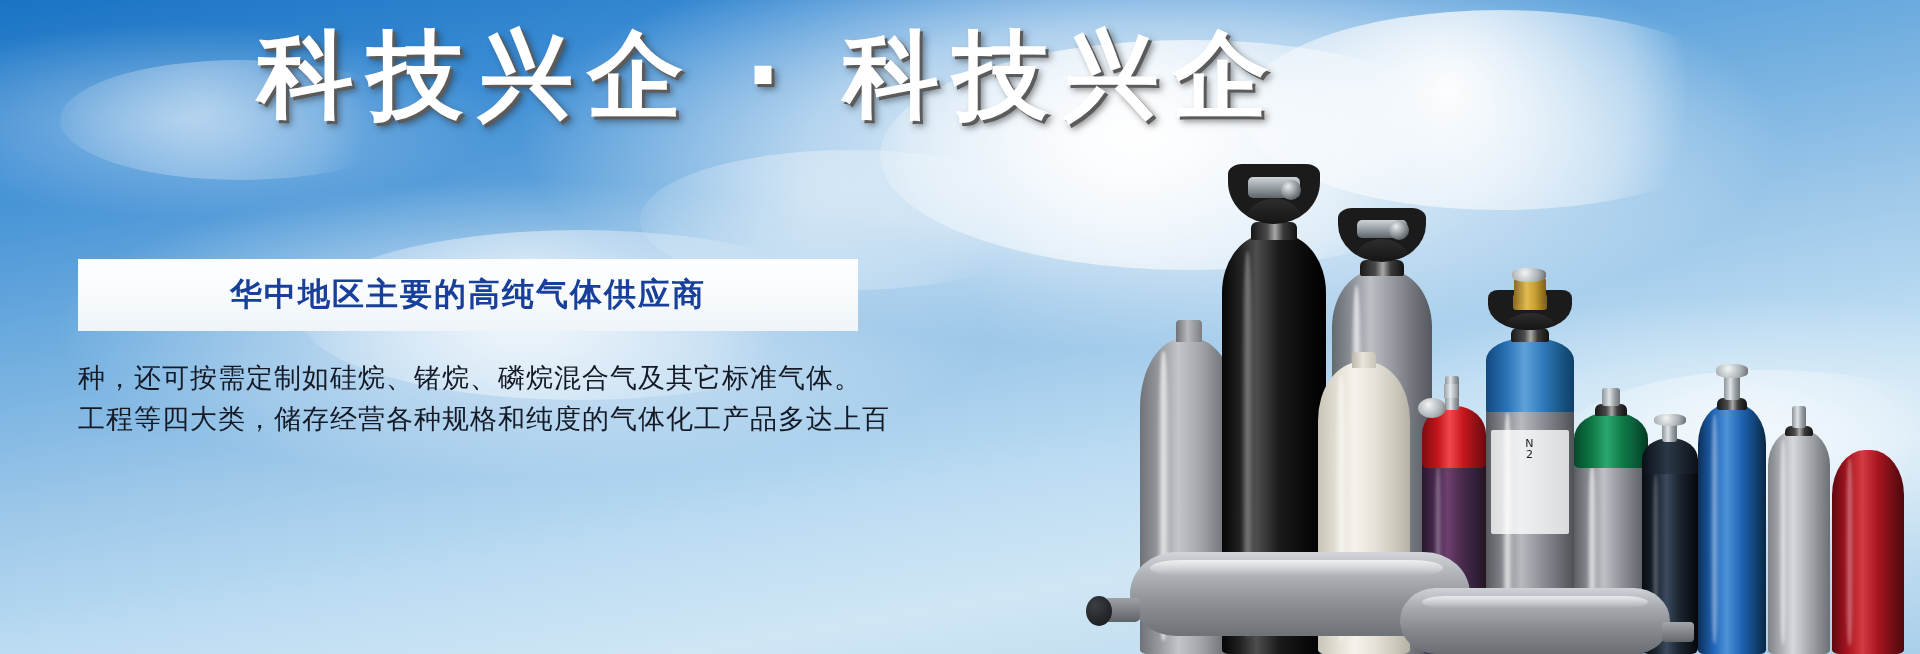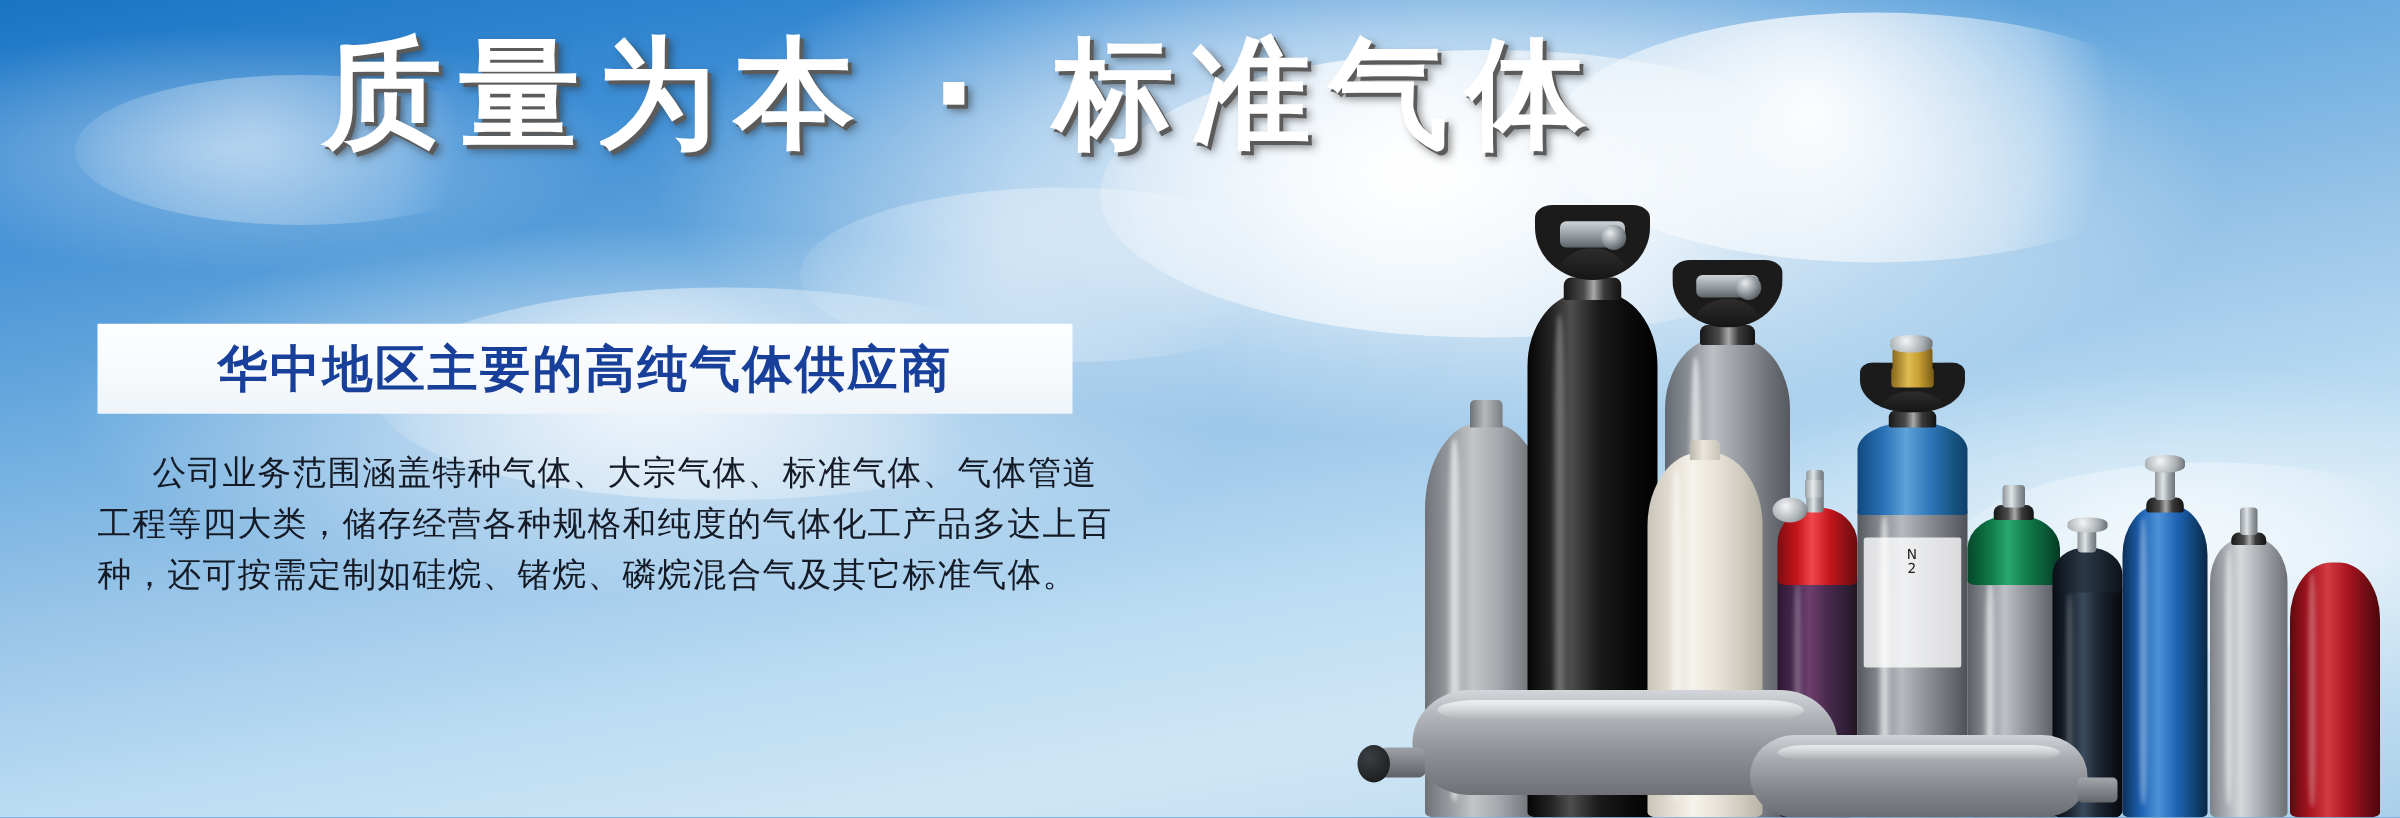--- a/index.html
+++ b/index.html
@@ -66,21 +66,21 @@
     top: 259px;
     width: 780px;
     height: 72px;
     background: linear-gradient(180deg, #fdfeff 0%, #f7fafc 55%, #eef4f9 100%);
     display: flex;
     align-items: center;
     justify-content: center;
   }
   .whitebox-text {
     font-family: Liberation Serif, serif;
-    font-size: 40px;
+    font-size: 32px;
     font-weight: 700;
     color: #18409a;
     letter-spacing: 2px;
     white-space: nowrap;
   }
 
   .paragraph {
     position: absolute;
     left: 78px;
     top: 358px;
@@ -202,31 +202,30 @@
 <div id="banner">
 
   <div class="cloud" style="left:880px; top:40px; width:620px; height:230px;"></div>
   <div class="cloud" style="left:1240px; top:10px; width:520px; height:200px;"></div>
   <div class="cloud" style="left:300px; top:230px; width:560px; height:170px; opacity:.6;"></div>
   <div class="cloud" style="left:60px; top:60px; width:360px; height:120px; opacity:.42;"></div>
   <div class="cloud" style="left:1560px; top:370px; width:420px; height:150px; opacity:.5;"></div>
   <div class="cloud" style="left:640px; top:150px; width:420px; height:140px; opacity:.45;"></div>
 
   <div class="headline-wrap">
-    <div class="headline">质量为本 · 标准气体</div>
+    <div class="headline">科技兴企 · 科技兴企</div>
   </div>
 
   <div class="whitebox">
     <span class="whitebox-text">华中地区主要的高纯气体供应商</span>
   </div>
 
   <div class="paragraph">
-    <span class="ln indent">公司业务范围涵盖特种气体、大宗气体、标准气体、气体管道</span>
+    <span class="ln">种，还可按需定制如硅烷、锗烷、磷烷混合气及其它标准气体。</span>
     <span class="ln">工程等四大类，储存经营各种规格和纯度的气体化工产品多达上百</span>
-    <span class="ln">种，还可按需定制如硅烷、锗烷、磷烷混合气及其它标准气体。</span>
   </div>
 
   <div class="shadow-ground"></div>
 
   <div id="cylinders">
 
     <div class="cyl" style="left:-10px; width:96px; height:330px;">
       <div class="body" style="height:316px; background:linear-gradient(90deg,#6f7276 0%,#9a9da1 22%,#c3c6c9 40%,#a4a7ab 62%,#787b7f 84%,#5c5f63 100%); border-radius:46% 46% 8px 8px / 22% 22% 4px 4px;">
         <div class="shine"></div>
       </div>

